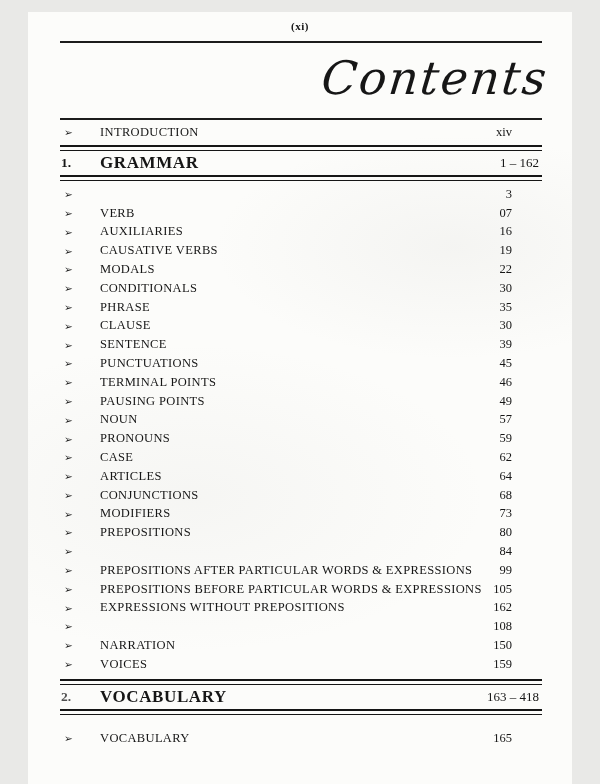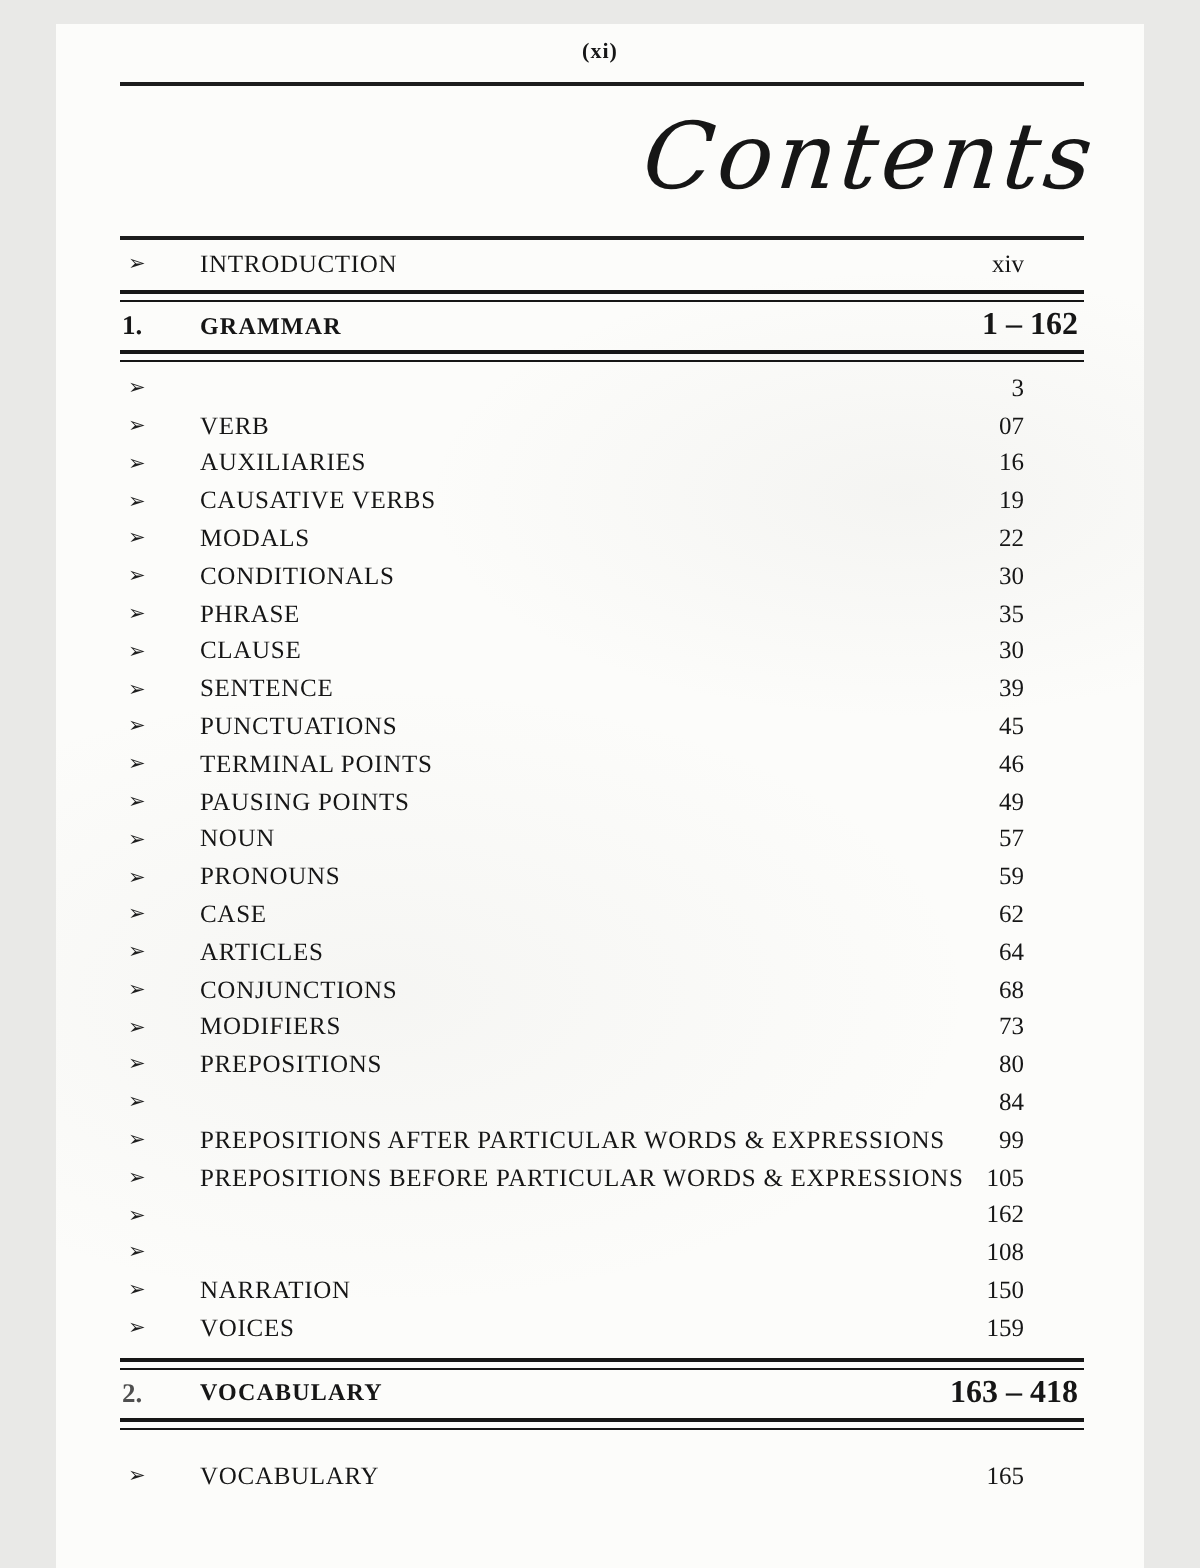--- a/index.html
+++ b/index.html
@@ -38,22 +38,22 @@
     font-size:10.5px;color:#1e1e1e;line-height:1;
   }
   .num{
     width:40px;flex:0 0 40px;padding-left:1px;box-sizing:border-box;
     font-weight:bold;font-size:13.5px;
   }
   .lbl{font-size:12.5px;letter-spacing:0.35px;white-space:nowrap;}
   .pg{margin-left:auto;font-size:12.5px;text-align:right;padding-right:30px;white-space:nowrap;}
   .row-intro{height:25px;}
   .row-section{height:24px;}
-  .row-section .lbl{font-weight:bold;font-size:12px;letter-spacing:0.6px;}
-  .row-section .pg{font-weight:bold;font-size:16px;padding-right:3px;}
+  .row-section .lbl{font-weight:bold;font-size:17px;letter-spacing:0.6px;}
+  .row-section .pg{font-weight:normal;font-size:13px;padding-right:3px;}
   .row-item{height:18.8px;}
   .row-vocab-item{height:20px;margin-top:14px;}
   .dbl{border-top:2px solid #161616;border-bottom:1.4px solid #161616;height:3px;}
   .num-faded{opacity:0.75;}
 </style>
 </head>
 <body>
 
 <div class="page">
 
@@ -184,20 +184,21 @@
         <span class="lbl">PREPOSITIONS AFTER PARTICULAR WORDS &amp; EXPRESSIONS</span>
         <span class="pg">99</span>
       </div>
       <div class="row row-item">
         <span class="bullet">➢</span>
         <span class="lbl">PREPOSITIONS BEFORE PARTICULAR WORDS &amp; EXPRESSIONS</span>
         <span class="pg">105</span>
       </div>
       <div class="row row-item">
         <span class="bullet">➢</span>
+        <span class="lbl">EXPRESSIONS WITHOUT PREPOSITIONS</span>
         <span class="pg">162</span>
       </div>
       <div class="row row-item">
         <span class="bullet">➢</span>
         <span class="pg">108</span>
       </div>
       <div class="row row-item">
         <span class="bullet">➢</span>
         <span class="lbl">NARRATION</span>
         <span class="pg">150</span>

